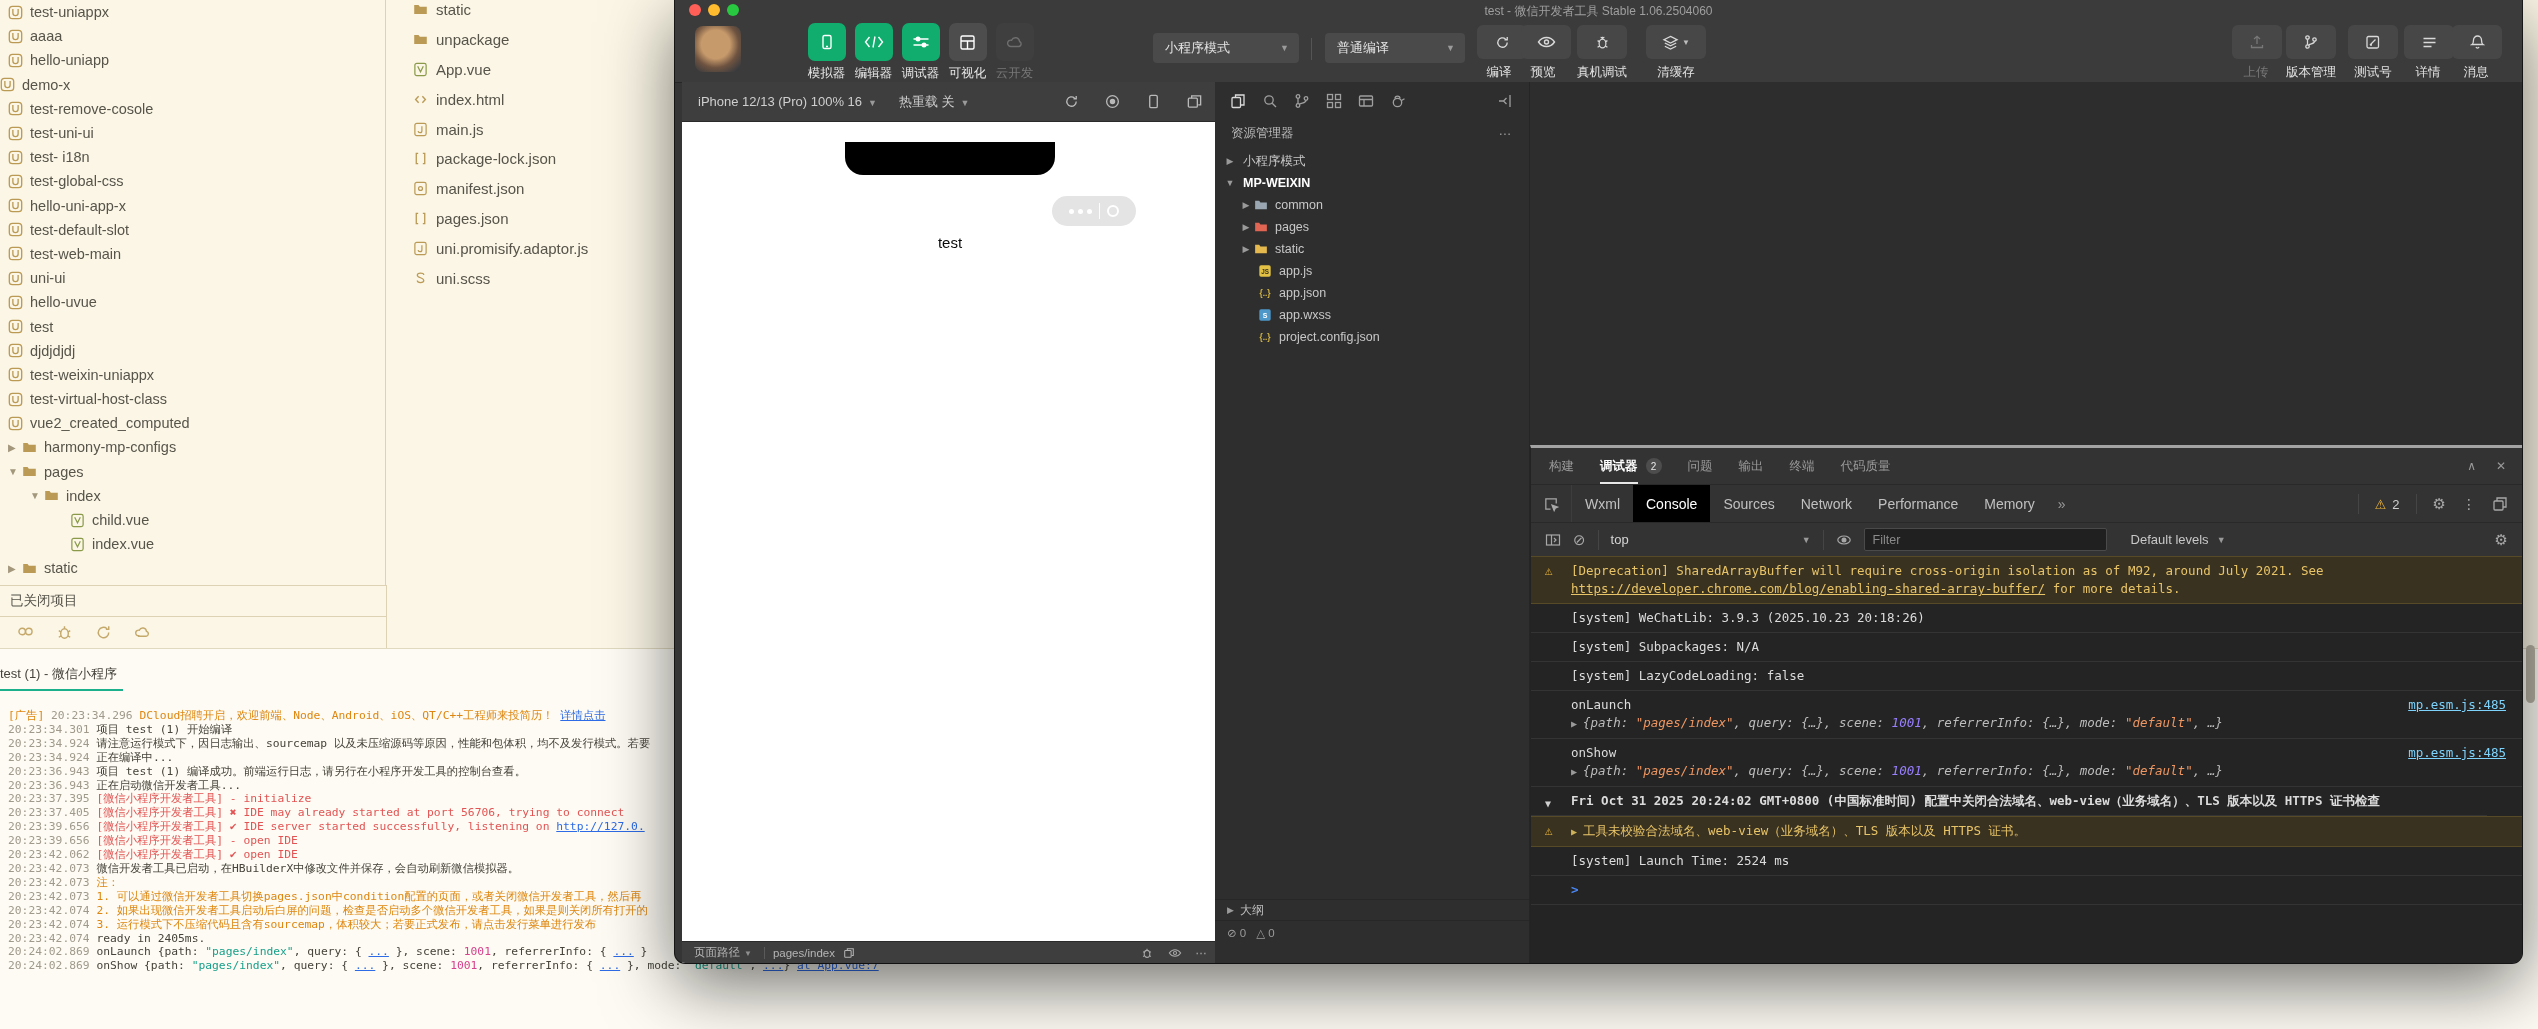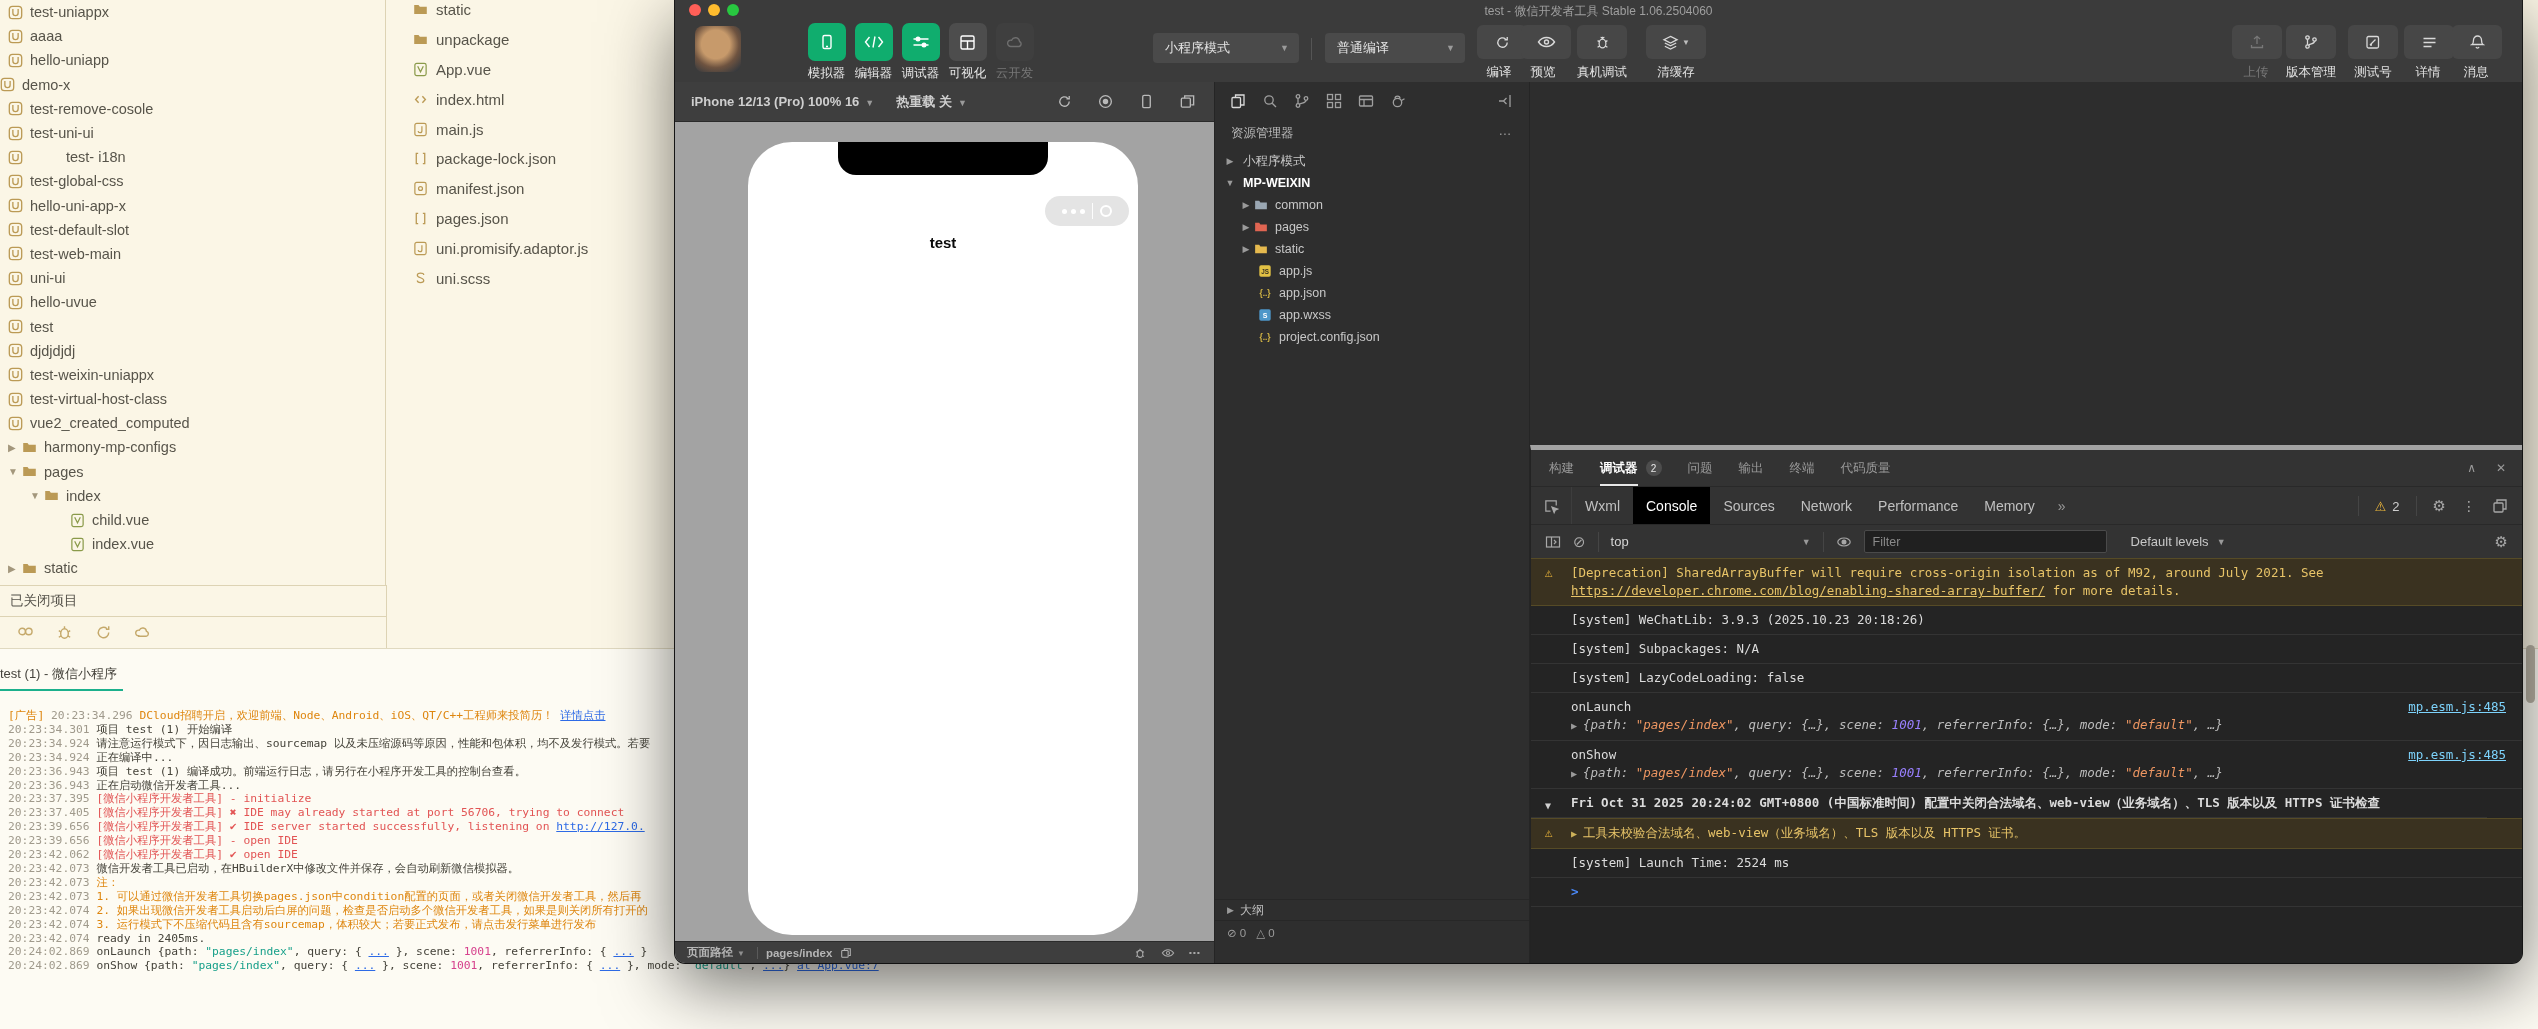--- a/index.html
+++ b/index.html
@@ -60,21 +60,21 @@
   .actbtn .sq{height:34px;margin:2px auto 0;border-radius:6px;background:#474747;color:#d9d9d9;
               display:flex;align-items:center;justify-content:center;gap:3px;padding:0 8px;}
   .actbtn .lb{font-size:12.5px;color:#e3e3e3;margin-top:5px;}
   .rightbar{position:absolute;right:22px;top:5px;display:flex;}
   .rightbar .actbtn{min-width:46px;}
   .rightbar .dis .sq{color:#787878;}
   .rightbar .dis .lb{color:#787878;}
   .caret-sm{font-size:8px;color:#bdbdbd;}
 
   
-  .sim{position:absolute;left:0;top:82px;width:540px;bottom:0;background:#a3a3a3;border-right:1px solid #252525;box-sizing:border-box;font-weight:bold;}
+  .sim{position:absolute;left:7px;top:82px;width:540px;bottom:0;background:#ffffff;border-right:1px solid #252525;box-sizing:border-box;}
   .sim-tb{position:absolute;left:0;top:0;width:100%;height:40px;background:#3e3e3e;border-bottom:1px solid #2a2a2a;
           display:flex;align-items:center;font-size:13px;color:#cfcfcf;box-sizing:border-box;padding:0 18px 0 16px;}
   .sim-tb .cv{font-size:9px;color:#9a9a9a;margin:2px 0 0 6px;}
   .sim-icons{margin-left:auto;display:flex;gap:24px;color:#b9b9b9;}
   .sim-icons svg{width:17px;height:17px;}
   .phone{position:absolute;left:73px;top:60px;width:390px;height:793px;background:#fff;border-radius:44px;overflow:hidden;}
   .notch{position:absolute;left:90px;top:0;width:210px;height:33px;background:#000;border-radius:0 0 18px 18px;}
   .capsule{position:absolute;right:9px;top:54px;width:84px;height:30px;background:#e4e4e4;border-radius:15px;
            display:flex;align-items:center;justify-content:center;gap:7px;}
   .capsule .dots{display:flex;gap:4px;}
@@ -109,21 +109,21 @@
               display:flex;align-items:center;font-size:12px;color:#bdbdbd;padding-left:12px;box-sizing:border-box;}
   .ex-outline .caret{font-size:9px;color:#9a9a9a;margin-right:6px;}
   .ex-problems{position:absolute;left:0;bottom:0;width:100%;height:43px;border-top:1px solid #272727;
                display:flex;align-items:flex-start;padding:5px 0 0 12px;box-sizing:border-box;
                font-size:11.5px;color:#9b9b9b;gap:10px;}
 
   
   .editor{position:absolute;left:855px;top:82px;right:0;height:363px;background:#2d2d2d;}
 
   
-  .dbg{position:absolute;left:855px;top:445px;right:0;bottom:0;background:#333;border-top:5px solid #a3a3a3;border-left:1px solid #232323;box-sizing:border-box;text-decoration:underline;}
+  .dbg{position:absolute;left:855px;top:445px;right:0;bottom:0;background:#333;border-top:3px solid #a3a3a3;border-left:1px solid #232323;box-sizing:border-box;text-decoration:underline;}
   .dbg-tabs{position:absolute;left:0;top:0;width:100%;height:36px;display:flex;align-items:center;gap:26px;
             padding-left:18px;box-sizing:border-box;font-size:12.5px;color:#9a9a9a;}
   .dbg-tabs .t.on{color:#fff;font-weight:bold;position:relative;}
   .dbg-tabs .t.on:after{content:"";position:absolute;left:0;right:0;bottom:-9px;height:2px;background:#e8e8e8;}
   .badge{display:inline-flex;align-items:center;justify-content:center;width:16px;height:16px;border-radius:50%;
          background:#4d4d4d;color:#e8e8e8;font-size:10px;margin-left:-16px;}
   .dbg-tabs .winctl{margin-left:auto;display:flex;gap:20px;padding-right:16px;color:#9a9a9a;font-size:12px;}
   .dvt-tabs{position:absolute;left:0;top:36px;width:100%;height:38px;border-top:1px solid #292929;
             display:flex;align-items:stretch;font-size:14px;color:#c0c0c0;}
   .dvt-tabs .insp{width:40px;border-right:1px solid #3d3d3d;display:flex;align-items:center;justify-content:center;color:#a8a8a8;}
@@ -218,21 +218,21 @@
         </div>
         <div class="hrow" style="padding-left: 8px;">
           <span>
             <svg class="ti" viewBox="0 0 16 16">
               <rect x="1.4" y="1.4" width="13.2" height="13.2" rx="3.4" fill="none" stroke="#bb9a55" stroke-width="1.4"></rect>
               <path d="M5.2 4.2v4.4a2.8 2.8 0 0 0 5.6 0V4.2" fill="none" stroke="#bb9a55" stroke-width="1.4"></path>
             </svg>
           </span>
           <span class="lbl">test-uni-ui</span>
         </div>
-        <div class="hrow" style="padding-left: 8px; gap: 36px;">
+        <div class="hrow" style="padding-left: 8px;">
           <span>
             <svg class="ti" viewBox="0 0 16 16">
               <rect x="1.4" y="1.4" width="13.2" height="13.2" rx="3.4" fill="none" stroke="#bb9a55" stroke-width="1.4"></rect>
               <path d="M5.2 4.2v4.4a2.8 2.8 0 0 0 5.6 0V4.2" fill="none" stroke="#bb9a55" stroke-width="1.4"></path>
             </svg>
           </span>
           <span class="lbl">test- i18n</span>
         </div>
         <div class="hrow" style="padding-left: 8px;">
           <span>

